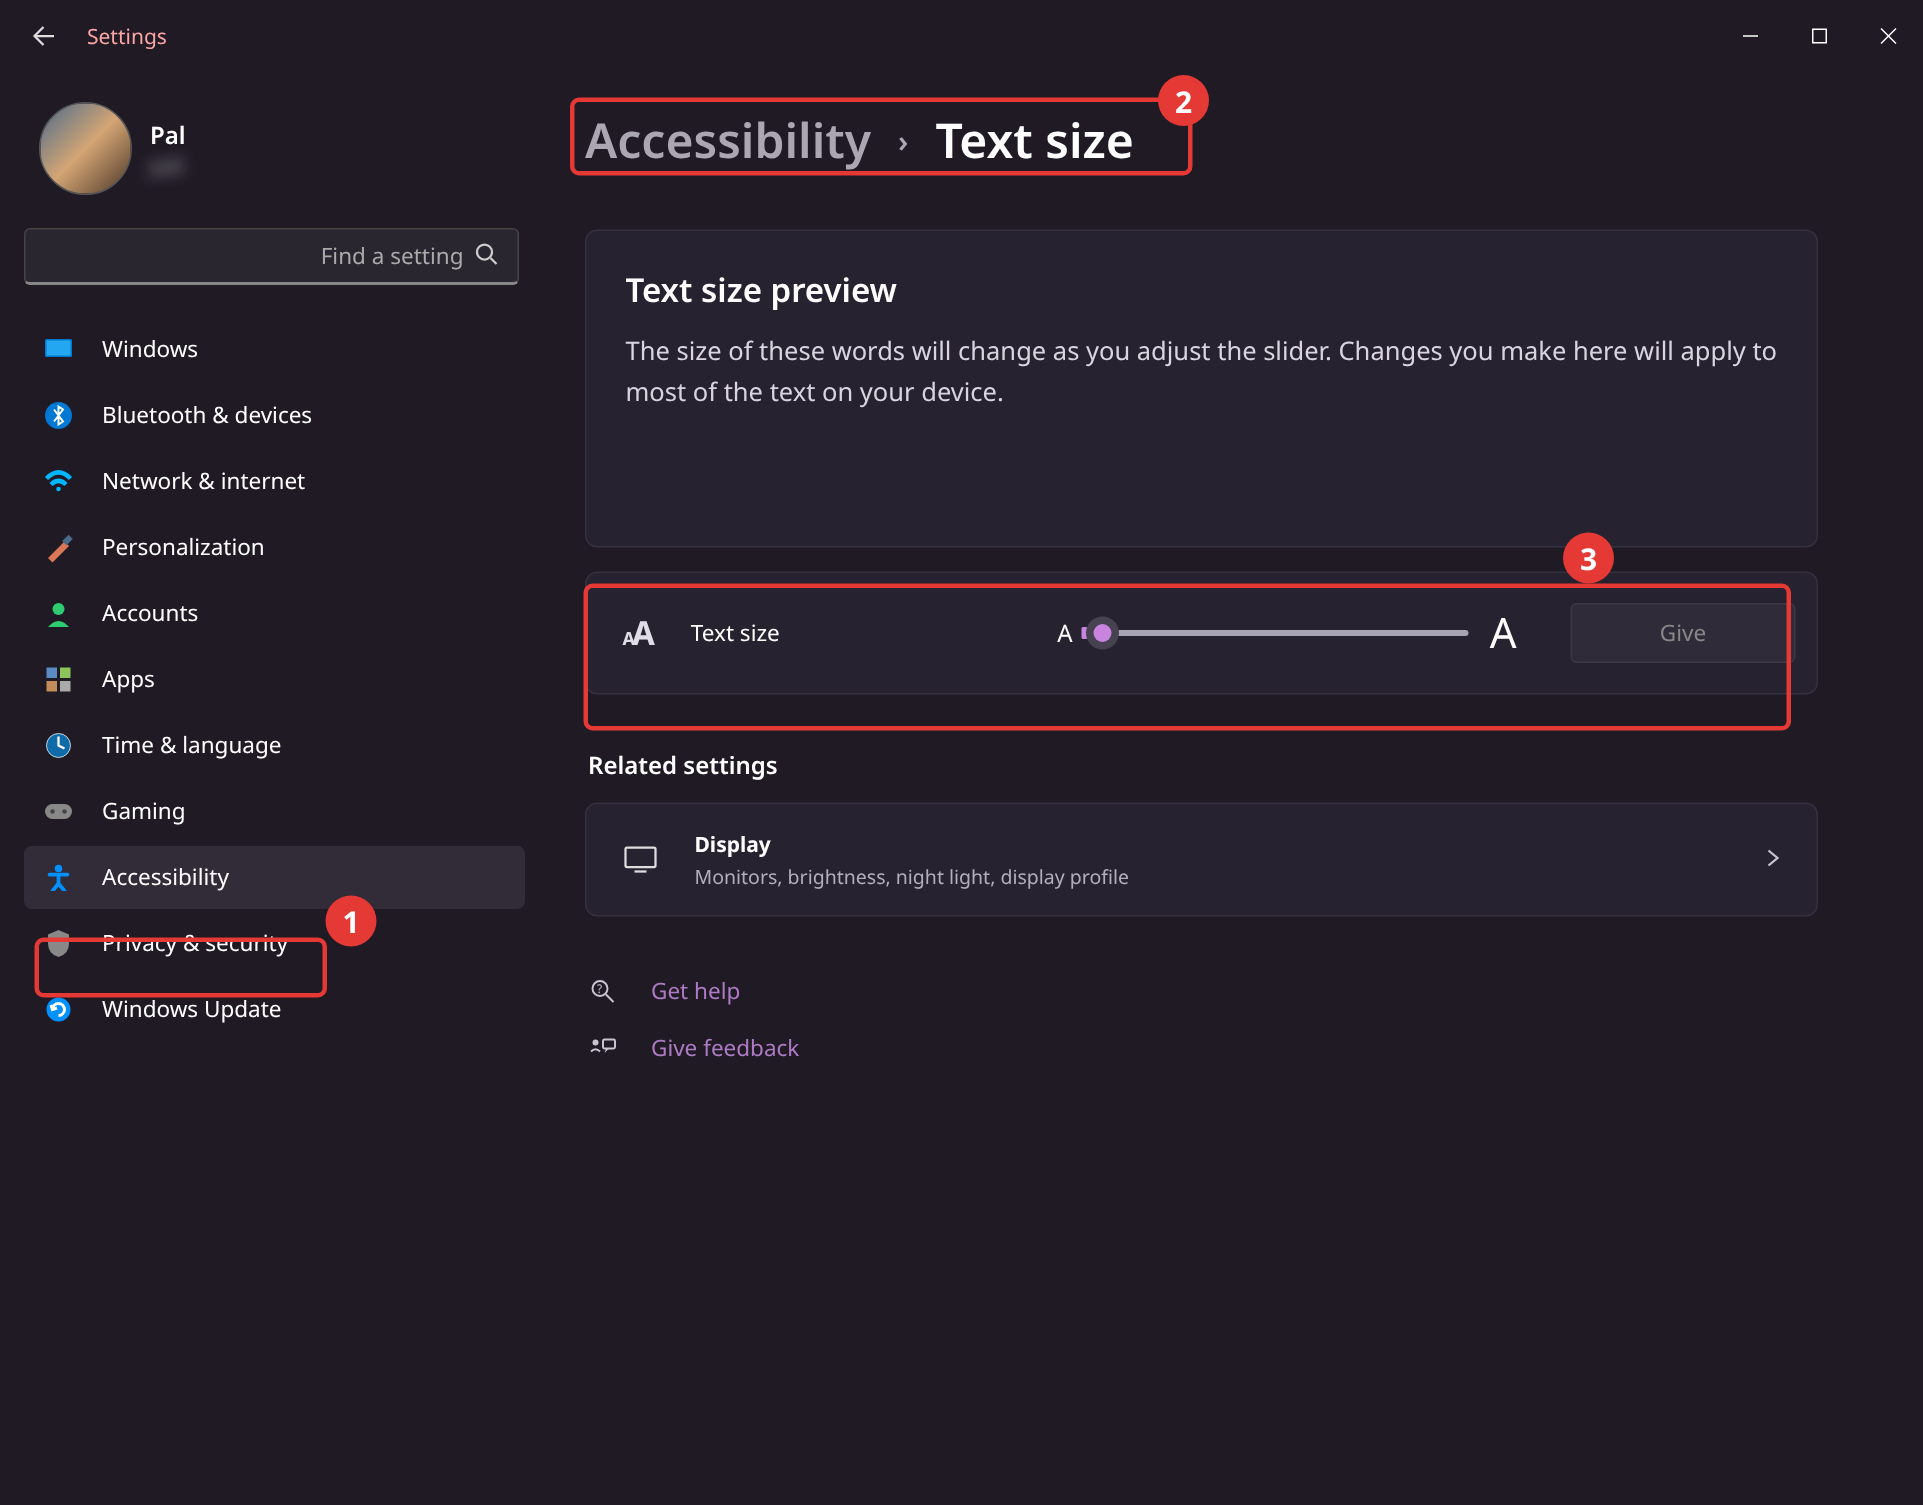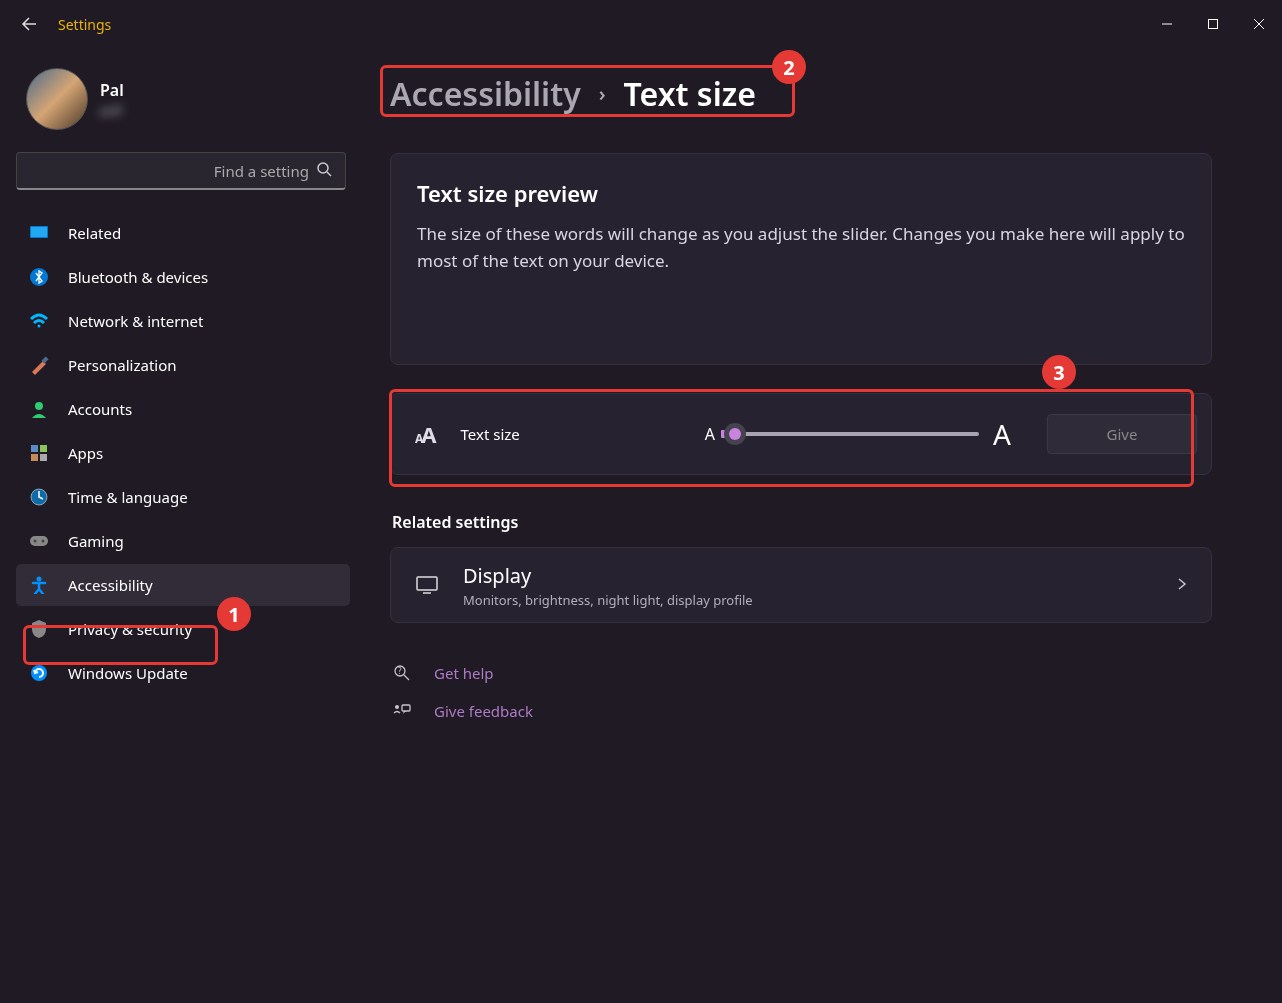--- a/index.html
+++ b/index.html
@@ -25,21 +25,21 @@
     display: flex;
     align-items: center;
     gap: 20px;
     padding-left: 20px;
   }
   .back-arrow {
     width: 18px; height: 18px;
     display: flex; align-items: center; justify-content: center;
     cursor: pointer;
   }
-  .titlebar-title { font-size: 14px; color: #eab308; }
+  .titlebar-title { font-size: 14px; color: #fca5a5; }
   .win-controls { display: flex; }
   .win-btn {
     width: 46px; height: 32px;
     display: flex; align-items: center; justify-content: center;
     cursor: pointer;
   }
 
   
   .shell {
     position: absolute;
@@ -135,21 +135,21 @@
   .breadcrumb .chev { color: #aaa7b2; font-size: 20px; }
   .breadcrumb .current { color: #fff; }
 
   
   .preview-card {
     background: #272230;
     border: 1px solid #353040;
     border-radius: 8px;
     padding: 24px 26px 90px 26px;
     width: 100%;
-    margin-bottom: 28px;
+    margin-bottom: 16px;
   }
   .preview-title { font-size: 22px; font-weight: 600; margin-bottom: 12px; }
   .preview-desc { font-size: 17px; color: #d8d5e0; line-height: 1.6; }
 
   
   .slider-card {
     background: #272230;
     border: 1px solid #353040;
     border-radius: 8px;
     height: 82px;
@@ -205,21 +205,21 @@
     border: 1px solid #353040;
     border-radius: 8px;
     height: 76px;
     display: flex; align-items: center;
     padding: 0 24px;
     gap: 24px;
     cursor: pointer;
     margin-bottom: 40px;
   }
   .related-icon { width: 24px; display: flex; justify-content: center; }
-  .related-text .rt-title { font-size: 20px; }
+  .related-text .rt-title { font-size: 14px; font-weight: bold; }
   .related-text .rt-desc { font-size: 13px; color: #b2aebc; margin-top: 2px; }
   .related-card .chevron { margin-left: auto; color: #c8c5d0; }
 
   
   .link-row {
     display: flex; align-items: center; gap: 22px;
     color: #ad7bc4;
     font-size: 15px;
     margin-bottom: 18px;
     cursor: pointer;
@@ -291,21 +291,21 @@
     </div>
 
     <div class="nav">
       <div class="nav-item">
         <span class="icon-slot">
             <svg width="20" height="16">
               <rect x="1" y="1" width="18" height="12" rx="1" fill="#0078d4"></rect>
               <rect x="2" y="2" width="16" height="10" fill="#22a7f0"></rect>
             </svg>
           </span>
-        <span>Related</span>
+        <span>Windows</span>
       </div>
       <div class="nav-item">
         <span class="icon-slot">
             <svg width="18" height="18">
               <circle cx="9" cy="9" r="9" fill="#0078d4"></circle>
               <path d="M6 5 L12 13 L9 15 V3 L12 5 L6 13" stroke="#fff" stroke-width="1.3" fill="none"></path>
             </svg>
           </span>
         <span>Bluetooth &amp; devices</span>
       </div>

